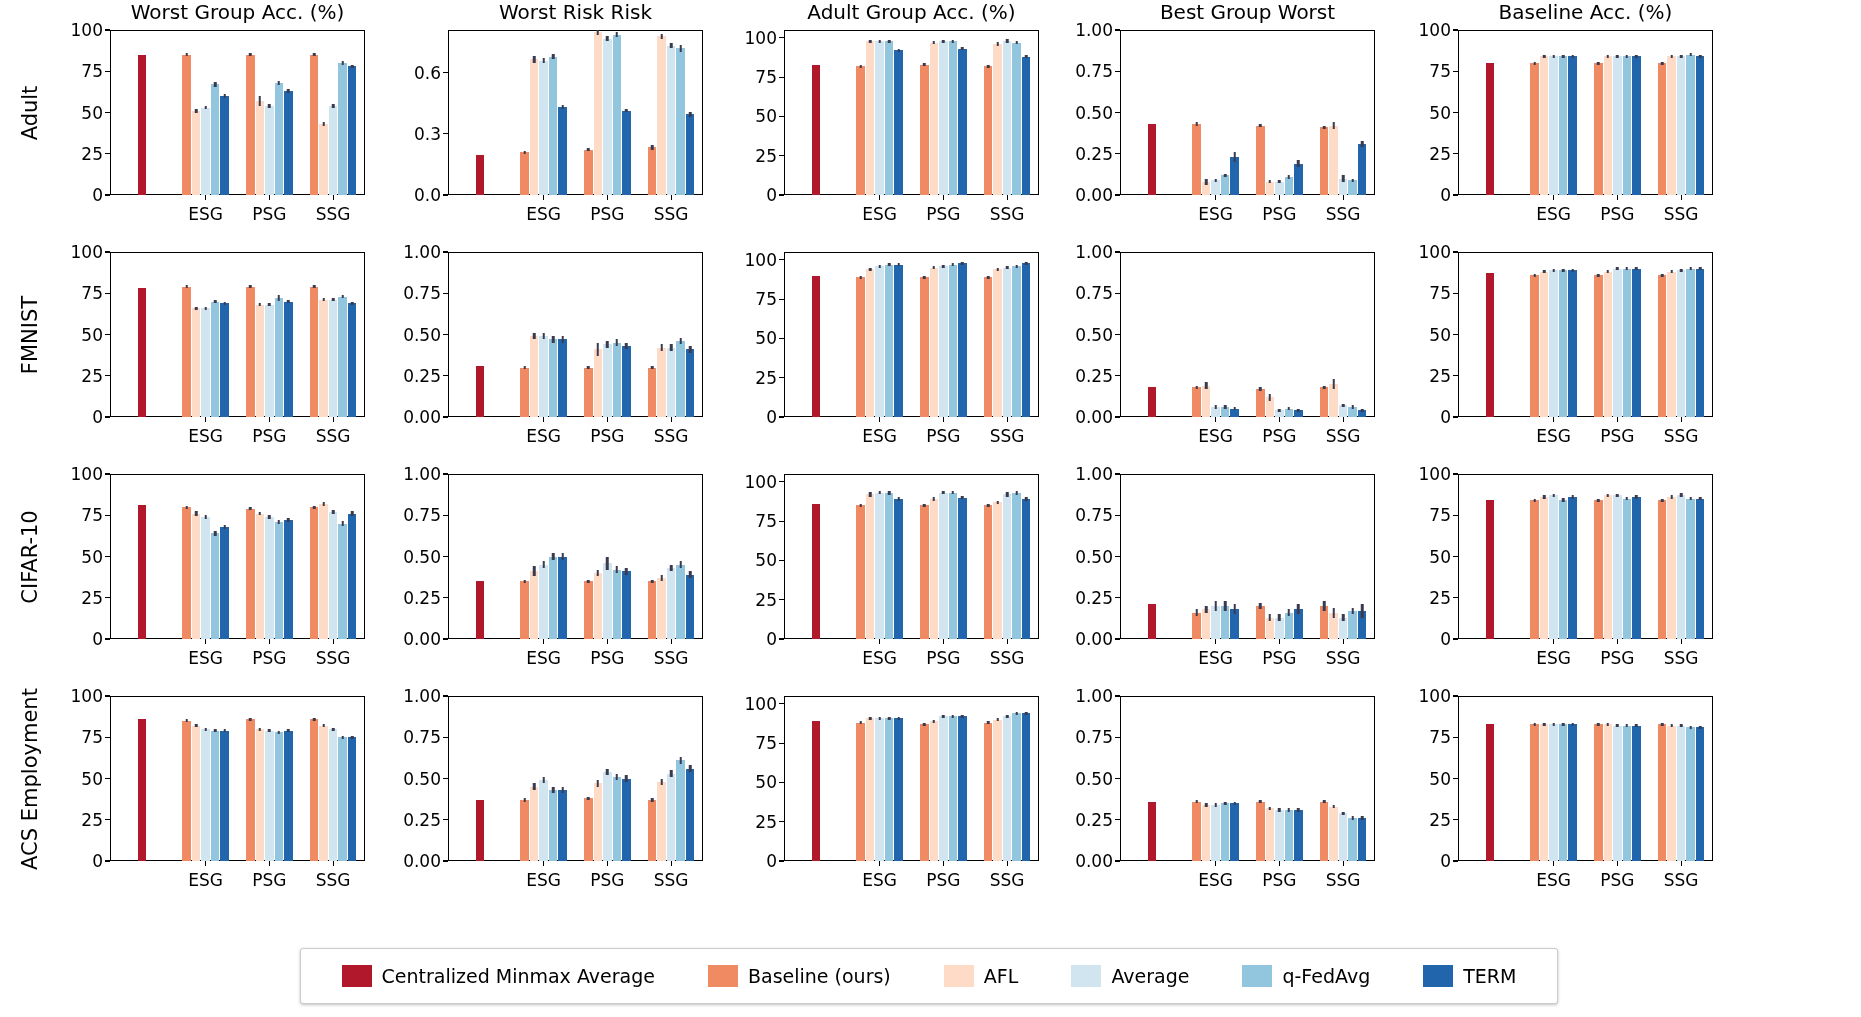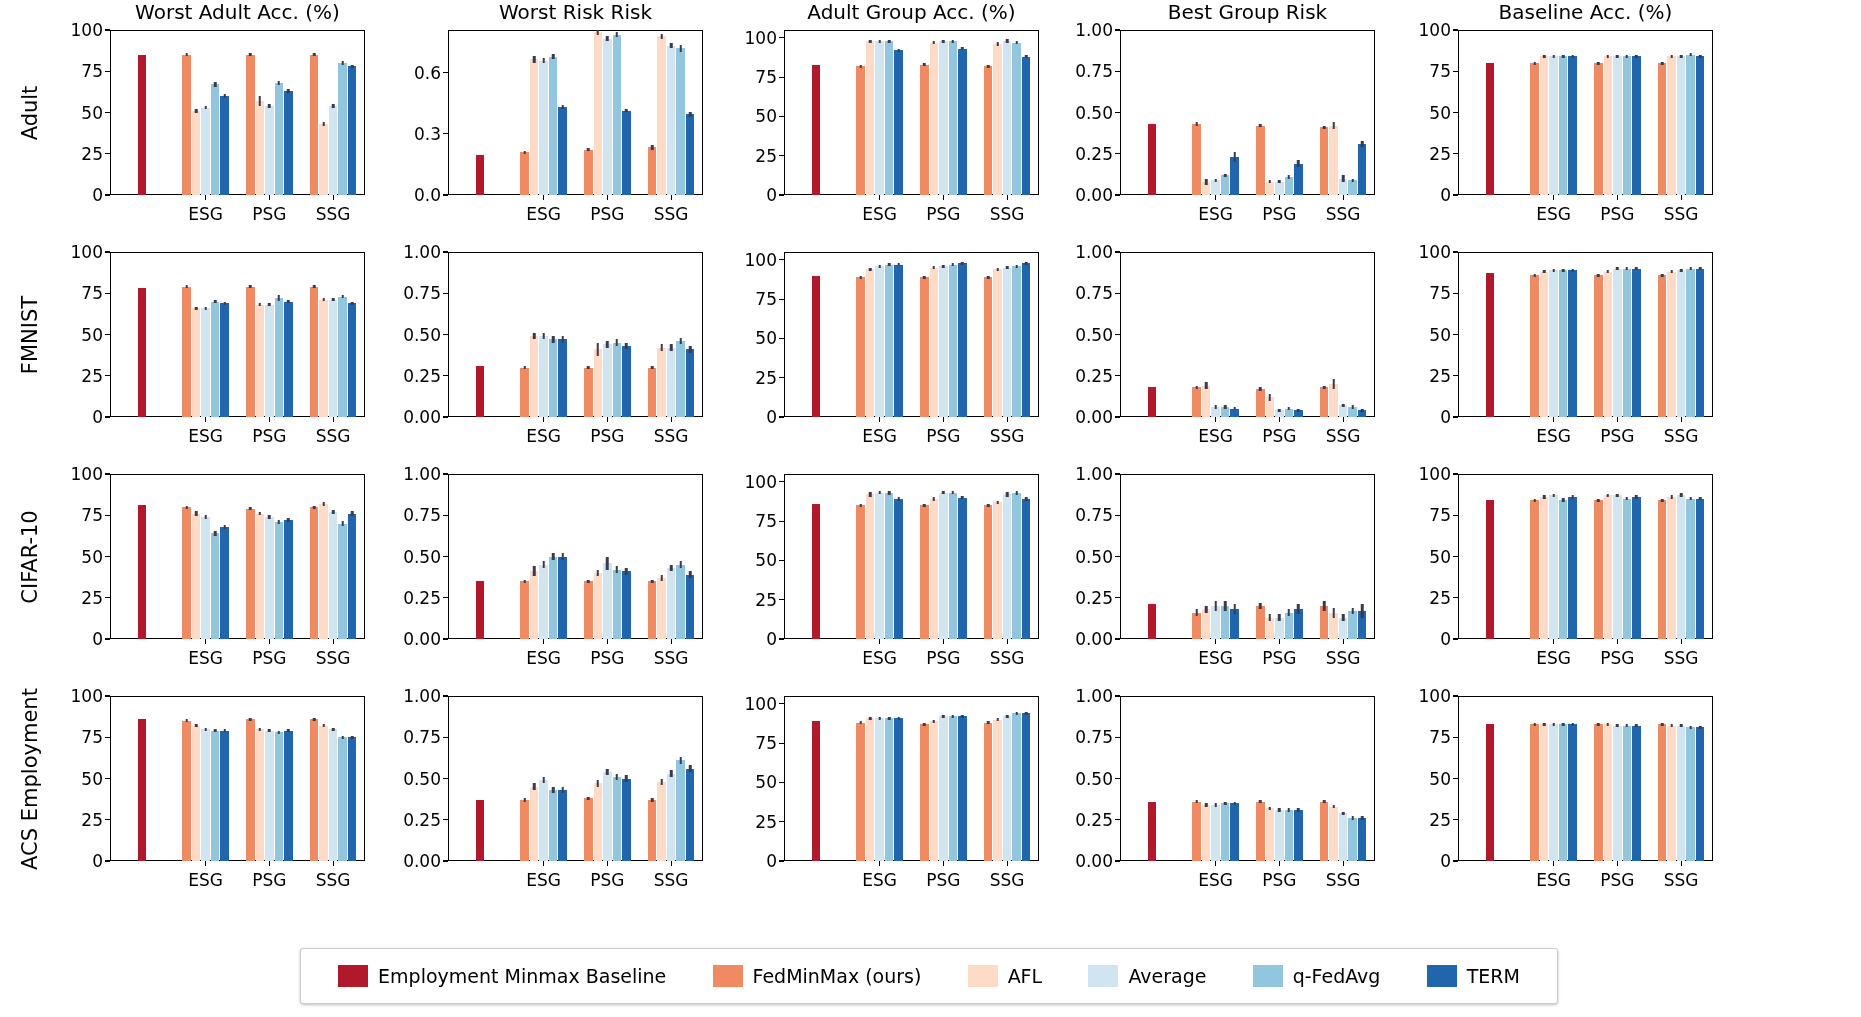--- a/index.html
+++ b/index.html
@@ -138,21 +138,21 @@
   }
 </style>
 </head>
 <body>
 
 <div id="root">
   <div class="grid" id="grid">
       <div class="row-label" style="left: 0px; top: 100.5px; width: 200px; margin-left: -100px; transform: translateX(30px) rotate(-90deg);">Adult</div>
       <div class="panel" style="left: 110px; top: 30px; width: 255px; height: 165px;">
         <div class="axes"></div>
-        <div class="panel-title">Worst Adult Acc. (%)</div>
+        <div class="panel-title">Worst Group Acc. (%)</div>
         <div class="ytick" style="top: 165px;">0</div>
         <div class="ytickmark" style="top: 164.4px;"></div>
         <div class="ytick" style="top: 123.75px;">25</div>
         <div class="ytickmark" style="top: 123.15px;"></div>
         <div class="ytick" style="top: 82.5px;">50</div>
         <div class="ytickmark" style="top: 81.9px;"></div>
         <div class="ytick" style="top: 41.25px;">75</div>
         <div class="ytickmark" style="top: 40.65px;"></div>
         <div class="ytick" style="top: 0px;">100</div>
         <div class="ytickmark" style="top: -0.6px;"></div>
@@ -293,21 +293,21 @@
           <div class="bar" style="left: 218.875px; width: 8.5px; height: 154px; background: rgb(209, 229, 240);"></div>
           <div class="errbar" style="left: 223.125px; bottom: 152.429px; height: 3.14286px;"></div>
           <div class="bar" style="left: 228.375px; width: 8.5px; height: 152.429px; background: rgb(146, 197, 222);"></div>
           <div class="errbar" style="left: 232.625px; bottom: 150.857px; height: 3.14286px;"></div>
           <div class="bar" style="left: 237.875px; width: 8.5px; height: 138.286px; background: rgb(33, 102, 172);"></div>
           <div class="errbar" style="left: 242.125px; bottom: 136.714px; height: 3.14286px;"></div>
         </div>
       </div>
       <div class="panel" style="left: 1120px; top: 30px; width: 255px; height: 165px;">
         <div class="axes"></div>
-        <div class="panel-title">Best Group Risk</div>
+        <div class="panel-title">Best Group Worst</div>
         <div class="ytick" style="top: 165px;">0.00</div>
         <div class="ytickmark" style="top: 164.4px;"></div>
         <div class="ytick" style="top: 123.75px;">0.25</div>
         <div class="ytickmark" style="top: 123.15px;"></div>
         <div class="ytick" style="top: 82.5px;">0.50</div>
         <div class="ytickmark" style="top: 81.9px;"></div>
         <div class="ytick" style="top: 41.25px;">0.75</div>
         <div class="ytickmark" style="top: 40.65px;"></div>
         <div class="ytick" style="top: 0px;">1.00</div>
         <div class="ytickmark" style="top: -0.6px;"></div>
@@ -1184,25 +1184,25 @@
           <div class="bar" style="left: 228.375px; width: 8.5px; height: 133.65px; background: rgb(146, 197, 222);"></div>
           <div class="errbar" style="left: 232.625px; bottom: 132.15px; height: 3px;"></div>
           <div class="bar" style="left: 237.875px; width: 8.5px; height: 133.65px; background: rgb(33, 102, 172);"></div>
           <div class="errbar" style="left: 242.125px; bottom: 132.15px; height: 3px;"></div>
         </div>
       </div>
     </div>
   <div class="legend" id="legend">
       <div class="legend-item">
         <span class="legend-swatch" style="background: rgb(178, 24, 43);"></span>
-        <span>Employment Minmax Baseline</span>
+        <span>Centralized Minmax Average</span>
       </div>
       <div class="legend-item">
         <span class="legend-swatch" style="background: rgb(239, 138, 98);"></span>
-        <span>FedMinMax (ours)</span>
+        <span>Baseline (ours)</span>
       </div>
       <div class="legend-item">
         <span class="legend-swatch" style="background: rgb(253, 219, 199);"></span>
         <span>AFL</span>
       </div>
       <div class="legend-item">
         <span class="legend-swatch" style="background: rgb(209, 229, 240);"></span>
         <span>Average</span>
       </div>
       <div class="legend-item">

